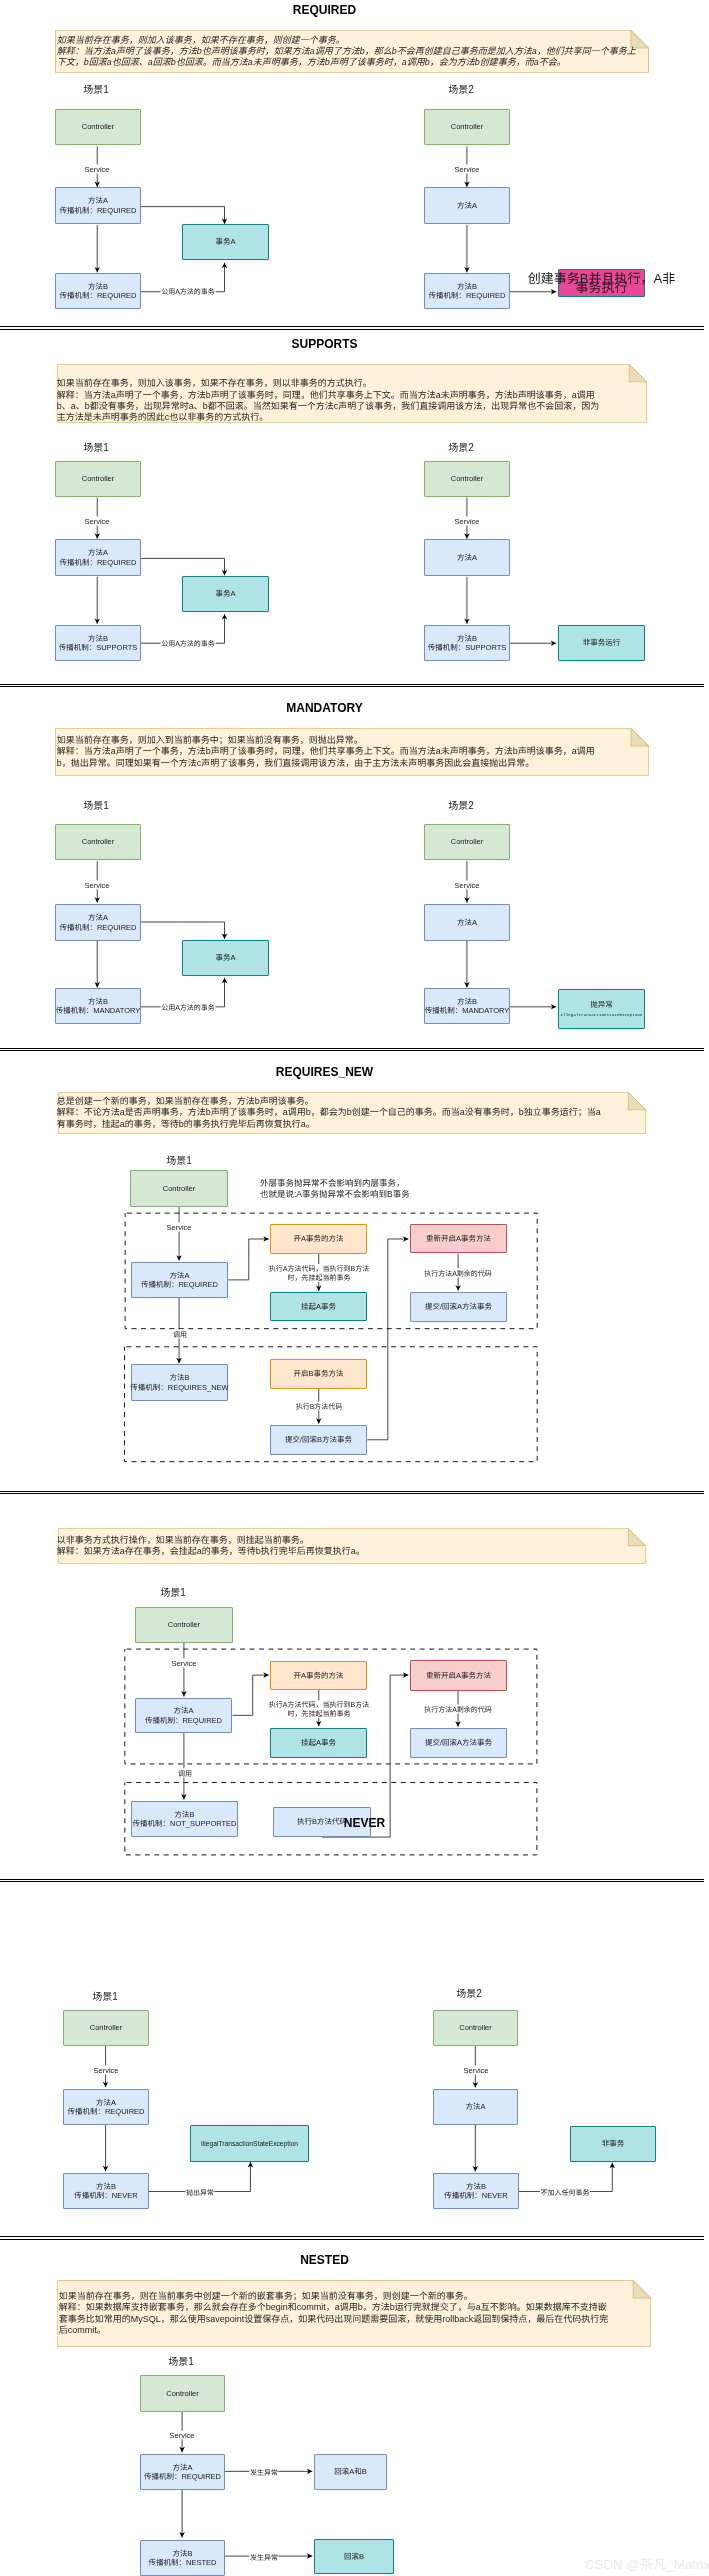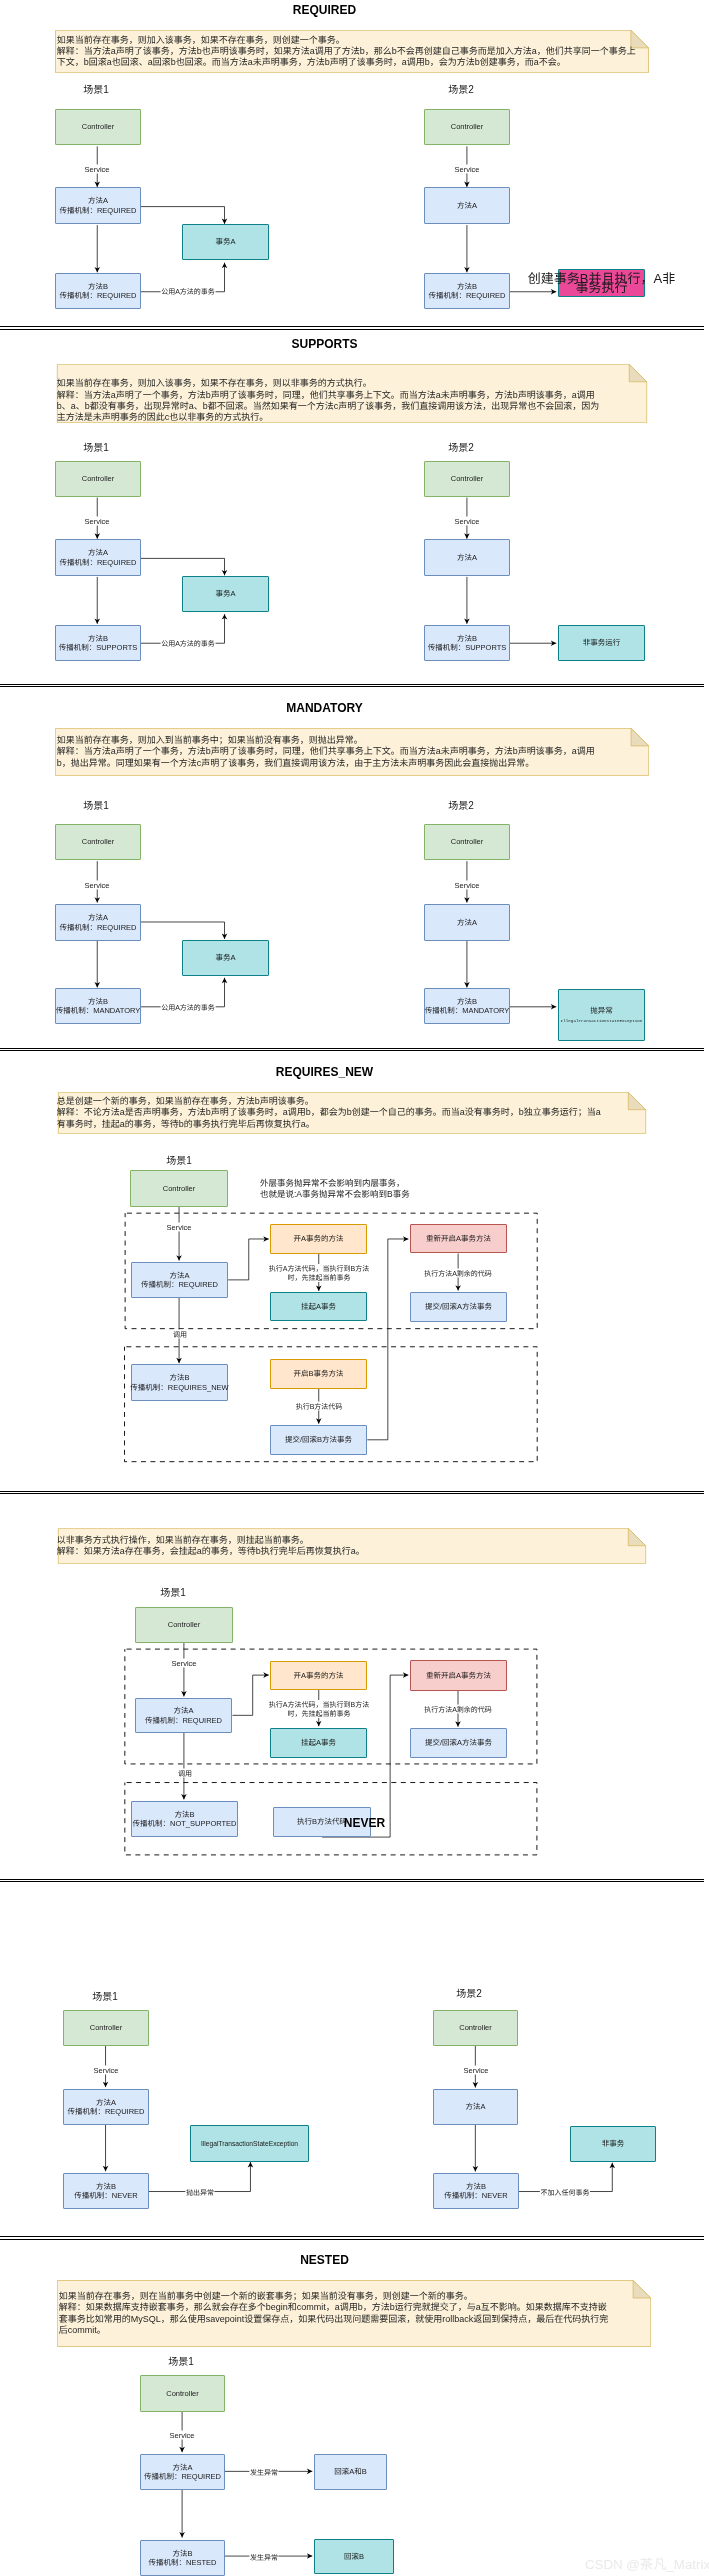--- a/index.html
+++ b/index.html
@@ -225,21 +225,21 @@
         <polyline points="370.8,4216.6 515.4,4216.6" fill="none" stroke="#000000" stroke-width="1.2"></polyline>
         <polygon points="506.4,4212 515.4,4216.6 506.4,4221.200000000001 508.91999999999996,4216.6" fill="#000000"></polygon>
       </g>
     </svg>
     <div class="sec-title" style="top: 3px;">REQUIRED</div>
     <div class="note" style="left: 55px; top: 30px; width: 594px; height: 43px;">
       <svg width="594" height="43" viewBox="0 0 980 71">
         <path d="M0.5 0.5 L950.5 0.5 L979.5 29.5 L979.5 70.5 L0.5 70.5 Z" fill="#fdf2d9" stroke="#d6b656" stroke-width="1.2"></path>
         <path d="M950.5 0.5 L950.5 29.5 L979.5 29.5 Z" fill="#e8dcbd" stroke="#d6b656" stroke-width="1.2" stroke-linejoin="miter"></path>
       </svg>
-      <div class="note-txt" style="line-height: 11.3px;">
+      <div class="note-txt" style="line-height: 11.3px; font-style: italic;">
         <div>如果当前存在事务，则加入该事务，如果不存在事务，则创建一个事务。</div>
         <div>解释：当方法a声明了该事务，方法b也声明该事务时，如果方法a调用了方法b，那么b不会再创建自己事务而是加入方法a，他们共享同一个事务上</div>
         <div>下文，b回滚a也回滚、a回滚b也回滚。而当方法a未声明事务，方法b声明了该事务时，a调用b，会为方法b创建事务，而a不会。</div>
       </div>
     </div>
     <div class="scn" style="left: 96px; top: 88px;">场景1</div>
     <div class="scn" style="left: 461px; top: 88px;">场景2</div>
     <div class="node" style="left: 55px; top: 109px; width: 86px; height: 36px; background: rgb(213, 232, 212); border-color: rgb(130, 179, 102); font-size: 7.5px;">
       <div>Controller</div>
     </div>
@@ -359,21 +359,21 @@
     <div class="node" style="left: 424px; top: 824px; width: 86px; height: 36px; background: rgb(213, 232, 212); border-color: rgb(130, 179, 102); font-size: 7.5px;">
       <div>Controller</div>
     </div>
     <div class="node" style="left: 424px; top: 904px; width: 86px; height: 37px; background: rgb(218, 232, 252); border-color: rgb(108, 142, 191); font-size: 7.5px;">
       <div>方法A</div>
     </div>
     <div class="node" style="left: 424px; top: 988px; width: 86px; height: 36px; background: rgb(218, 232, 252); border-color: rgb(108, 142, 191); font-size: 7.5px;">
       <div>方法B</div>
       <div>传播机制：MANDATORY</div>
     </div>
-    <div class="node" style="left: 558px; top: 989px; width: 87px; height: 52px; background: rgb(176, 227, 230); border-color: rgb(14, 128, 136); font-size: 7.5px;">
+    <div class="node" style="left: 558px; top: 989px; width: 87px; height: 40px; background: rgb(176, 227, 230); border-color: rgb(14, 128, 136); font-size: 7.5px;">
       <div>抛异常</div>
       <div class="sub">IllegalTransactionStateException</div>
     </div>
     <div class="flab" style="left: 97px; top: 885px; font-size: 7.5px;">
       <div>Service</div>
     </div>
     <div class="flab" style="left: 188px; top: 1007px;">
       <div>公用A方法的事务</div>
     </div>
     <div class="flab" style="left: 467px; top: 885px; font-size: 7.5px;">

